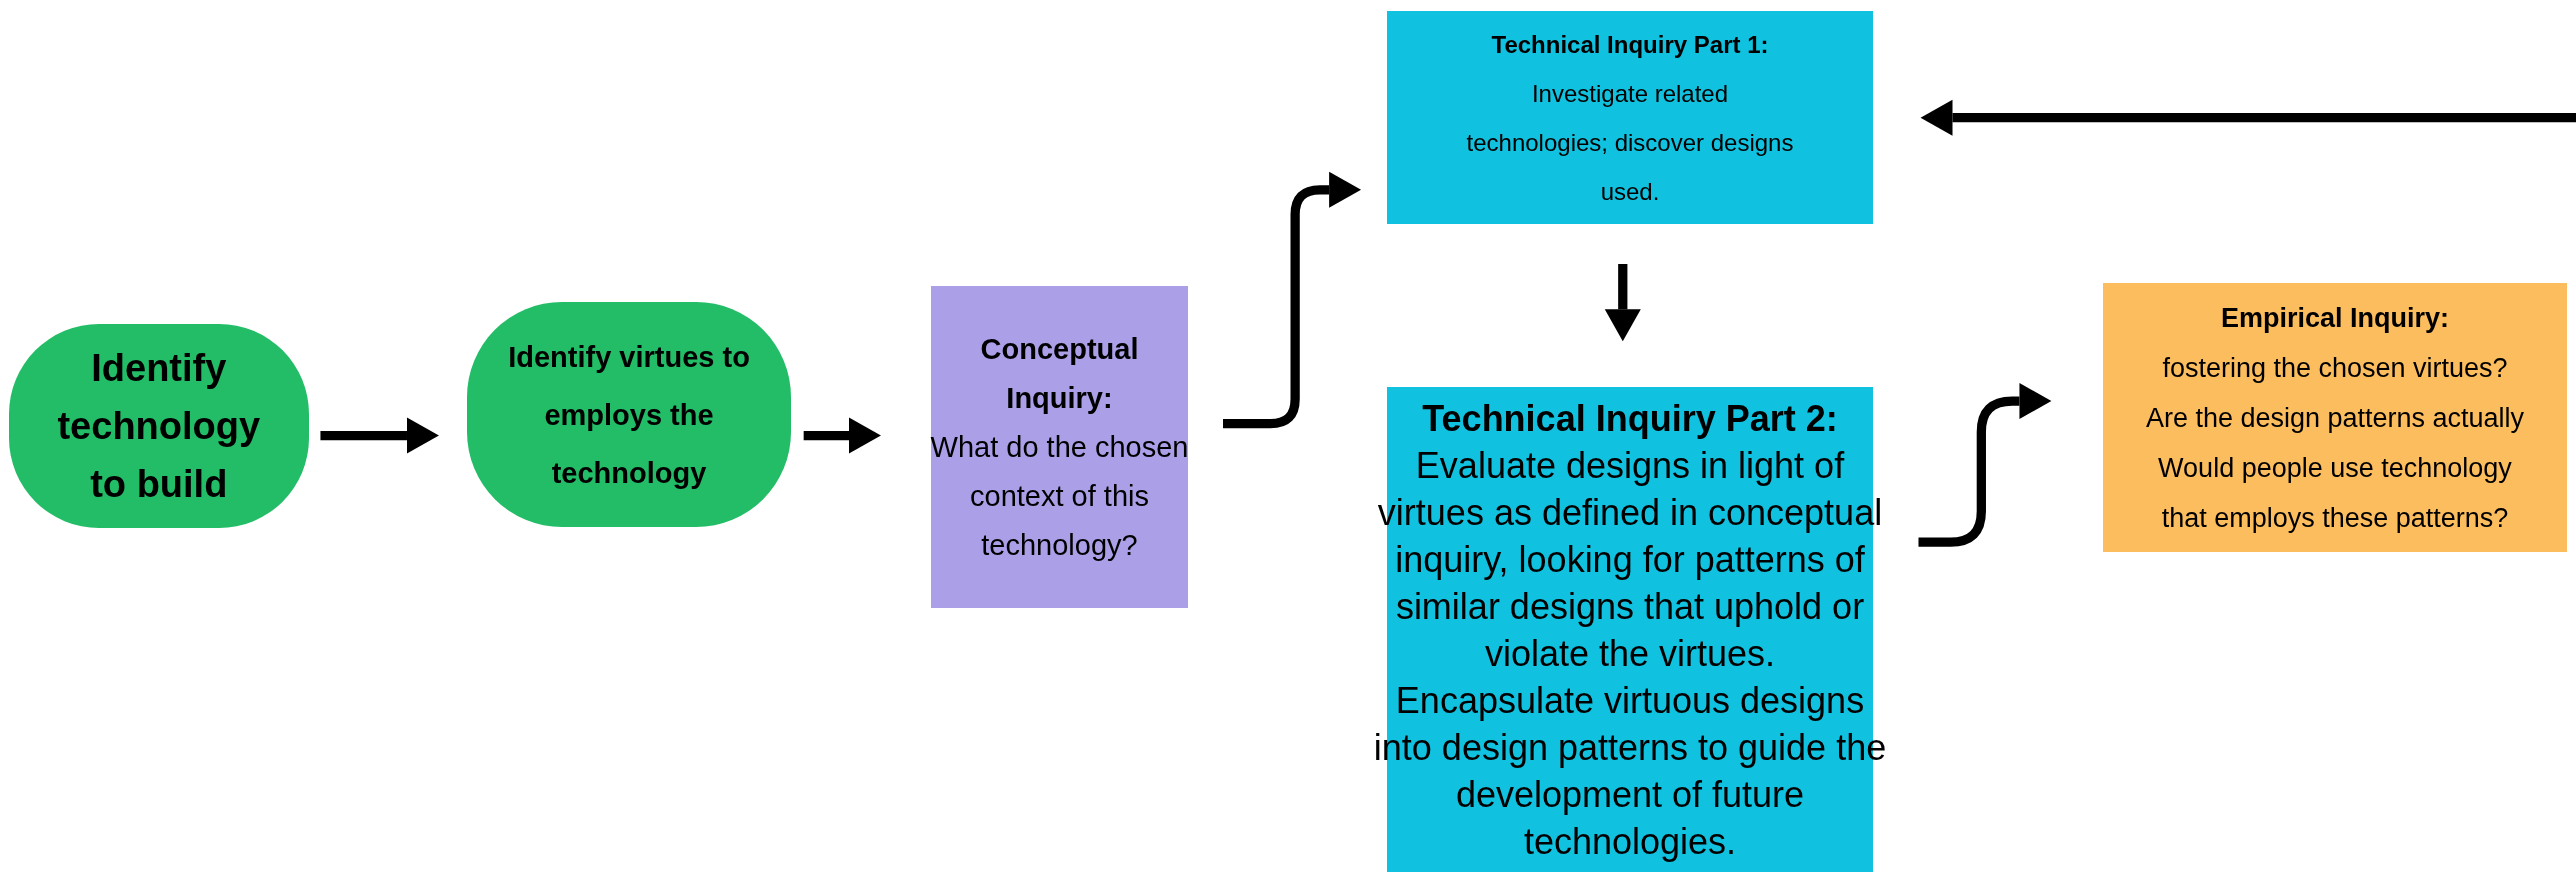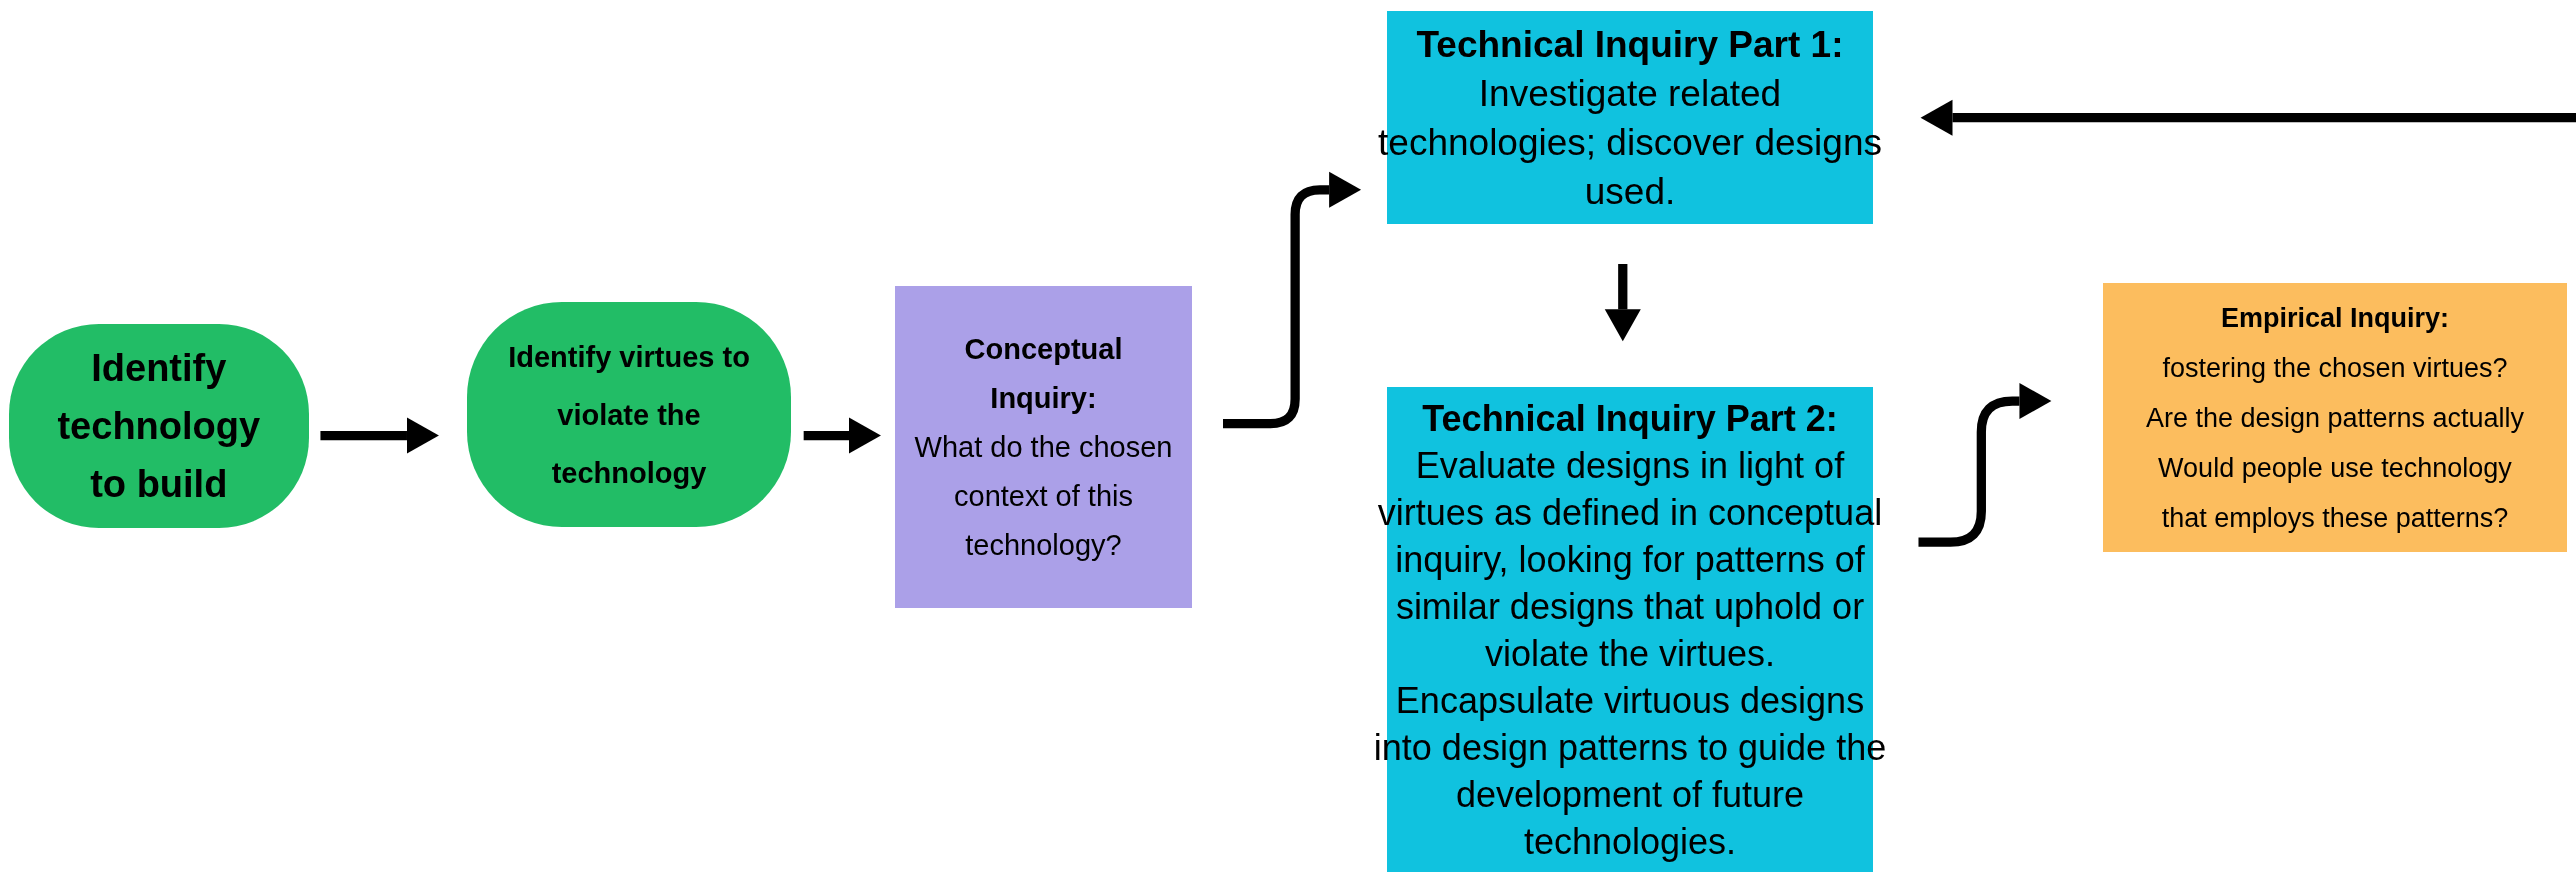--- a/index.html
+++ b/index.html
@@ -26,27 +26,27 @@
     border-radius:90px;
     font-size:38px;font-weight:700;line-height:58px;
   }
   #node-identify-virtues{
     left:467px;top:302px;width:324px;height:225px;
     border-radius:95px;
     font-size:29px;font-weight:700;line-height:58px;
   }
   
   #node-conceptual{
-    left:895px;top:286px;width:297px;height:322px;
+    left:931px;top:286px;width:257px;height:322px;
     font-size:29px;line-height:49px;
   }
   
   #node-technical1{
     left:1387px;top:11.3px;width:486px;height:213px;
-    font-size:37px;line-height:49px;
+    font-size:24px;line-height:49px;
   }
   
   #node-technical2{
     left:1387px;top:387px;width:486px;height:485px;
     font-size:36px;line-height:47px;
   }
   
   #node-empirical{
     left:2103px;top:283px;width:464px;height:269px;
     font-size:27px;line-height:50px;
@@ -82,21 +82,21 @@
   </svg>
 
   <div class="node" id="node-identify-technology" style="background-color: rgb(34, 189, 102);">
     <div class="line">Identify</div>
     <div class="line">technology</div>
     <div class="line">to build</div>
   </div>
 
   <div class="node" id="node-identify-virtues" style="background-color: rgb(34, 189, 102);">
     <div class="line">Identify virtues to</div>
-    <div class="line">violate the</div>
+    <div class="line">employs the</div>
     <div class="line">technology</div>
   </div>
 
   <div class="node" id="node-conceptual" style="background-color: rgb(171, 160, 232);">
     <div class="line bold">Conceptual</div>
     <div class="line bold">Inquiry:</div>
     <div class="line">What do the chosen</div>
     <div class="line">context of this</div>
     <div class="line">technology?</div>
   </div>

